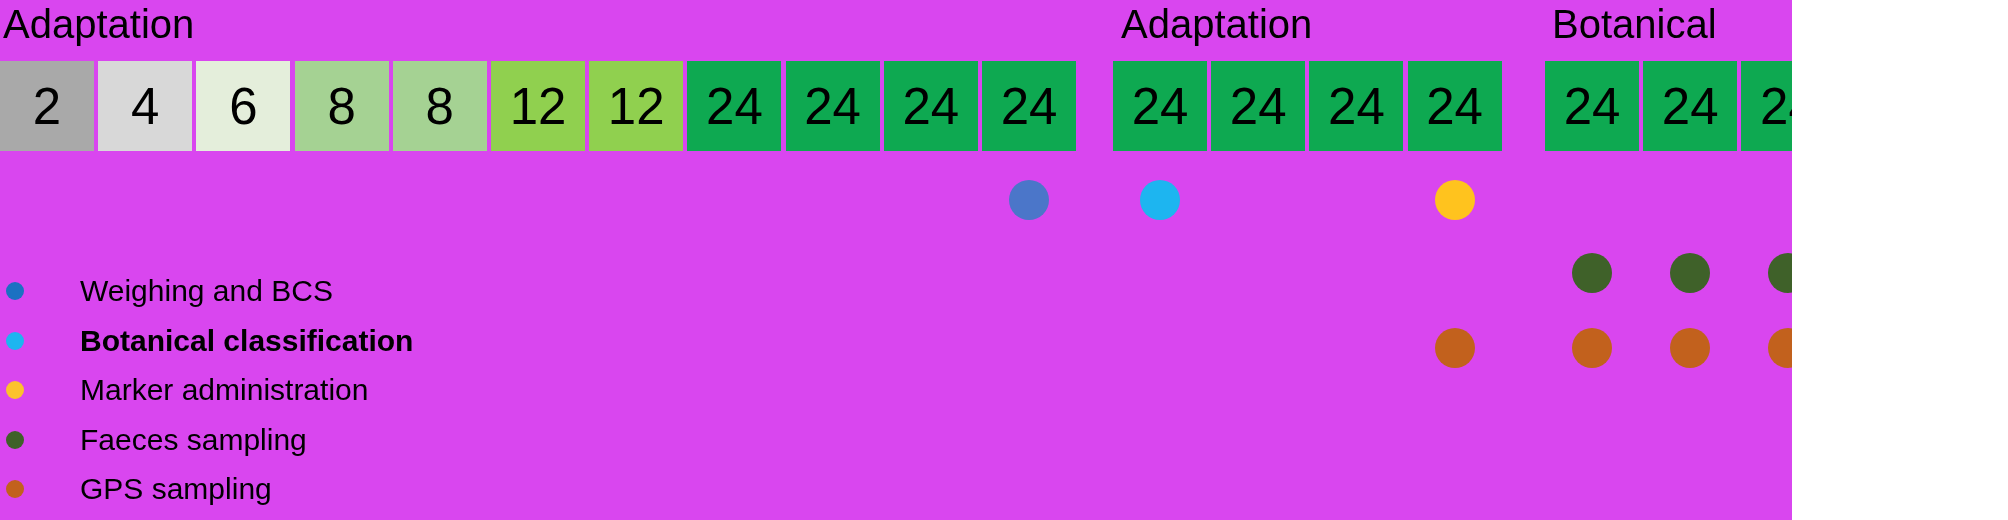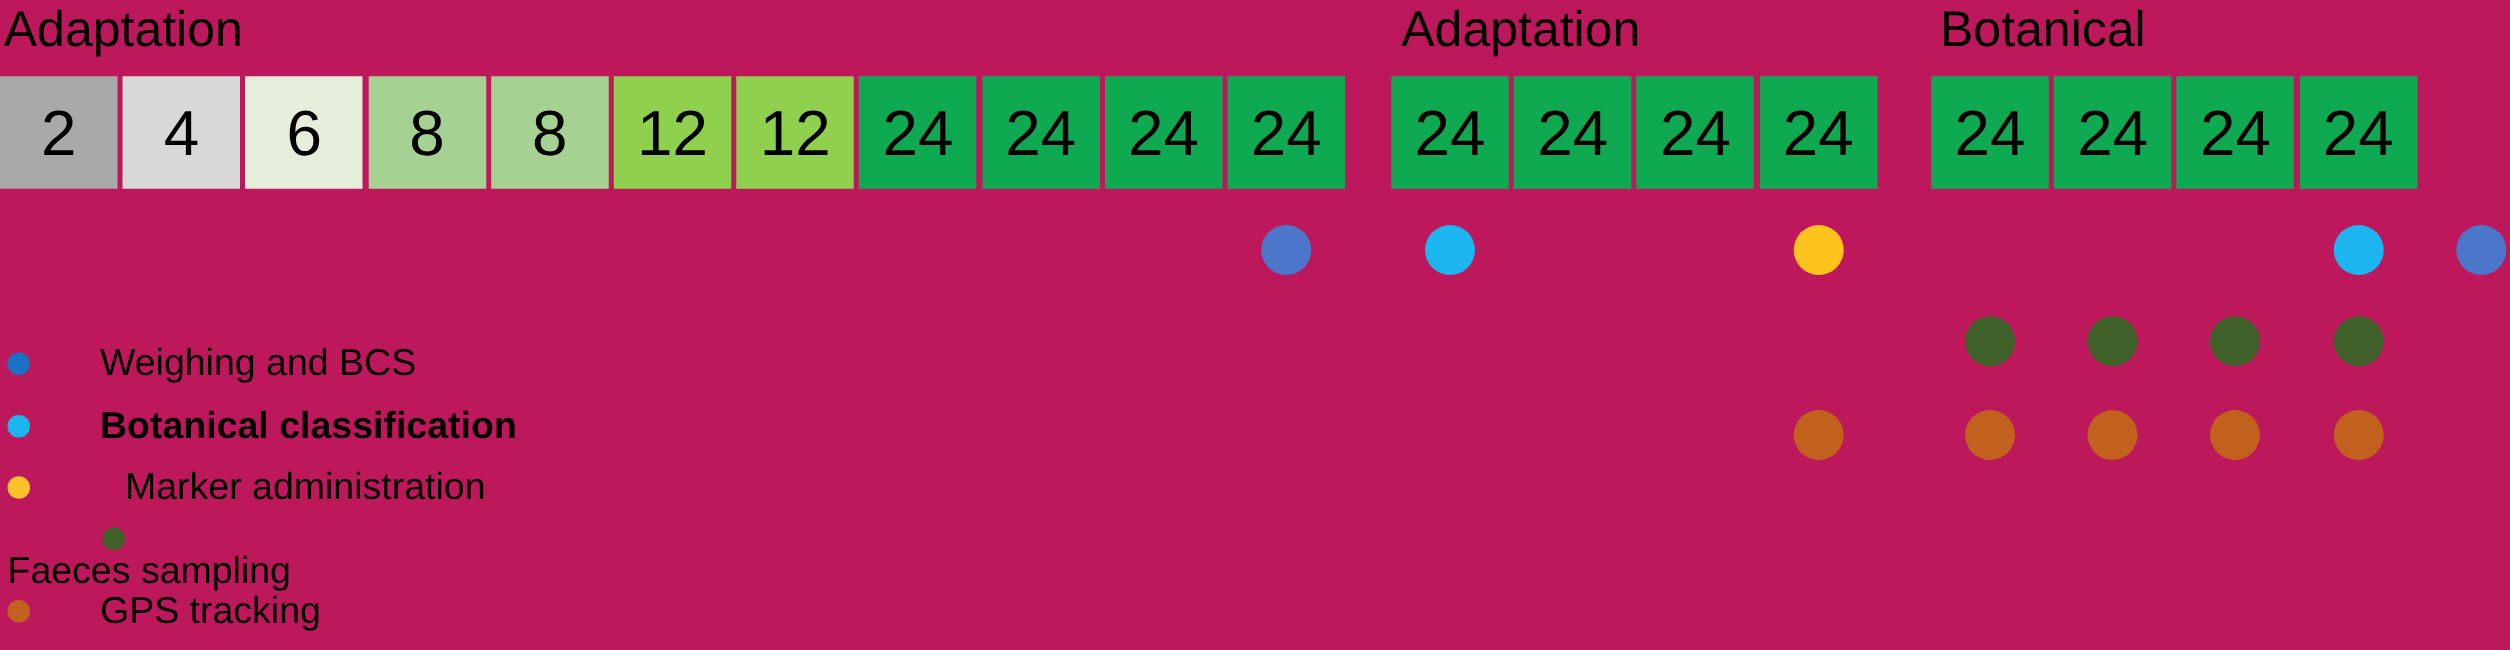--- a/index.html
+++ b/index.html
@@ -1,17 +1,17 @@
 <!DOCTYPE html>
 <html><head>
 <meta charset="utf-8">
 <style>
   html,body{margin:0;padding:0;background:#ffffff;}
   .figure{
-    position:relative; width:2008px; height:520px; background:#be185d;
+    position:relative; width:1792px; height:520px; background:#d946ef;
     font-family:"Liberation Sans", sans-serif; overflow:hidden; color:#000;
   }
   .group-title{
     position:absolute; top:0; height:48px; line-height:48px;
     font-size:40px; color:#000; white-space:nowrap;
   }
   .box{
     position:absolute; top:61px; width:94px; height:90px;
     display:flex; align-items:center; justify-content:center;
     font-size:51px; color:#000;
@@ -74,26 +74,26 @@
     </div>
   <div id="legend">
       <div class="legend-item" style="top: 273px;">
         <span class="legend-dot" style="background: rgb(27, 113, 194);"></span>
         <span class="legend-label">Weighing and BCS</span>
       </div>
       <div class="legend-item" style="top: 322.5px; font-weight: bold;">
         <span class="legend-dot" style="background: rgb(29, 181, 240);"></span>
         <span class="legend-label">Botanical classification</span>
       </div>
-      <div class="legend-item" style="top: 372px; gap: 20px;">
+      <div class="legend-item" style="top: 372px;">
         <span class="legend-dot" style="background: rgb(252, 194, 44);"></span>
         <span class="legend-label">Marker administration</span>
       </div>
-      <div class="legend-item" style="top: 421.5px; flex-direction: column;">
+      <div class="legend-item" style="top: 421.5px;">
         <span class="legend-dot" style="background: rgb(63, 97, 41);"></span>
         <span class="legend-label">Faeces sampling</span>
       </div>
       <div class="legend-item" style="top: 471px;">
         <span class="legend-dot" style="background: rgb(194, 97, 29);"></span>
-        <span class="legend-label">GPS tracking</span>
+        <span class="legend-label">GPS sampling</span>
       </div>
     </div>
 </div>
 
 </body></html>

